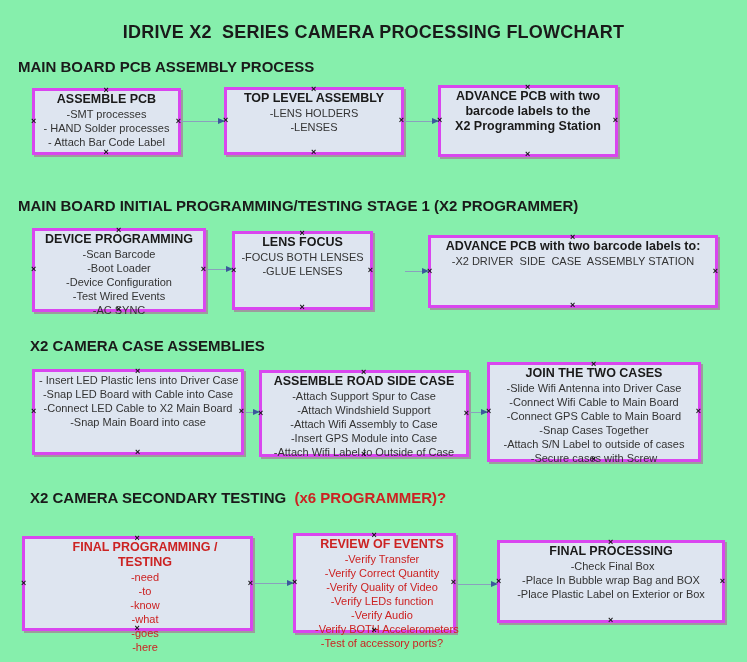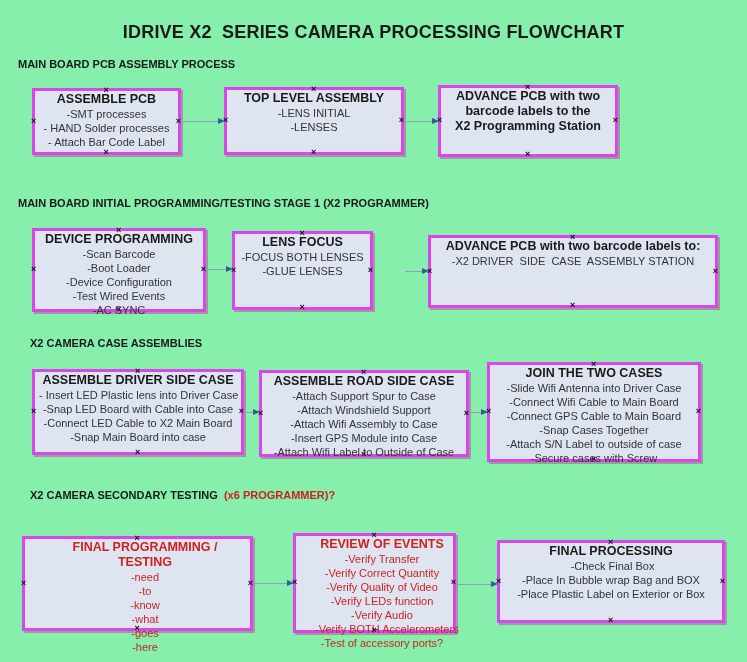--- a/index.html
+++ b/index.html
@@ -1,19 +1,19 @@
 <!DOCTYPE html>
 <html><head>
 <meta charset="utf-8">
 <style>
   html,body{margin:0;padding:0;background:#ffffff;font-family:"Liberation Sans",sans-serif;}
   .canvas{position:relative;width:747px;height:662px;background:#86efac;overflow:hidden;}
   .main-title{position:absolute;top:22px;left:0;width:100%;text-align:center;
     font-size:18px;font-weight:bold;color:#1a1a1a;white-space:pre;letter-spacing:.2px;}
-  .section-header{position:absolute;font-size:11px;font-weight:bold;color:#1a1a1a;white-space:pre;}
+  .section-header{position:absolute;font-size:15px;font-weight:bold;color:#1a1a1a;white-space:pre;}
   .box{position:absolute;box-sizing:border-box;background:#dee5f0;border:3px solid #d946ef;
     box-shadow:2px 2px 0 #9c9c9c;padding:1px 4px;text-align:center;}
   .box-title{font-size:12.5px;font-weight:bold;color:#1a1a1a;line-height:15px;white-space:pre-line;}
   .box-item{font-size:11px;color:#333333;line-height:14px;white-space:pre;}
   .box.red .box-title,.box.red .box-item{color:#cc2222;padding-left:15px;}
   .red-text{color:#cc2222;}
   .handle{position:absolute;font-size:9px;line-height:7px;color:#111111;font-weight:bold;pointer-events:none;}
   .h-t{top:-4px;left:50%;margin-left:-3px;}
   .h-b{bottom:-4px;left:50%;margin-left:-3px;}
   .h-l{left:-4px;top:50%;margin-top:-4px;}
@@ -38,21 +38,21 @@
         <div class="box-item">- Attach Bar Code Label</div>
       </div>
   <span class="handle h-t">×</span>
       <span class="handle h-b">×</span>
       <span class="handle h-l">×</span>
       <span class="handle h-r">×</span>
     </div>
   <div class="box" style="left:224px;top:87px;width:180px;height:68px">
     <div class="box-title">TOP LEVEL ASSEMBLY</div>
     <div class="box-items">
-        <div class="box-item">-LENS INITIAL</div>
+        <div class="box-item">-LENS HOLDERS</div>
         <div class="box-item">-LENSES</div>
       </div>
   <span class="handle h-t">×</span>
       <span class="handle h-b">×</span>
       <span class="handle h-l">×</span>
       <span class="handle h-r">×</span>
     </div>
   <div class="box" style="left:438px;top:85px;width:180px;height:72px">
     <div class="box-title">ADVANCE PCB with two barcode labels to the
  X2 Programming Station</div>
@@ -99,21 +99,20 @@
   <span class="handle h-t">×</span>
       <span class="handle h-b">×</span>
       <span class="handle h-l">×</span>
       <span class="handle h-r">×</span>
     </div>
   <div class="connector" style="left:207px;top:269px;width:24px"></div>
   <div class="connector" style="left:405px;top:271px;width:22px"></div>
 
   <div class="section-header" style="left:30px;top:337px">X2 CAMERA CASE ASSEMBLIES</div>
   <div class="box" style="left:32px;top:369px;width:212px;height:86px">
-    <div class="box-title">ASSEMBLE DRIVER SIDE CASE</div>
     <div class="box-items">
         <div class="box-item">- Insert LED Plastic lens into Driver Case</div>
         <div class="box-item">-Snap LED Board with Cable into Case</div>
         <div class="box-item">-Connect LED Cable to X2 Main Board</div>
         <div class="box-item">-Snap Main Board into case</div>
       </div>
   <span class="handle h-t">×</span>
       <span class="handle h-b">×</span>
       <span class="handle h-l">×</span>
       <span class="handle h-r">×</span>
@@ -132,21 +131,21 @@
       <span class="handle h-l">×</span>
       <span class="handle h-r">×</span>
     </div>
   <div class="box" style="left:487px;top:362px;width:214px;height:100px">
     <div class="box-title">JOIN THE TWO CASES</div>
     <div class="box-items">
         <div class="box-item">-Slide Wifi Antenna into Driver Case</div>
         <div class="box-item">-Connect Wifi Cable to Main Board</div>
         <div class="box-item">-Connect GPS Cable to Main Board</div>
         <div class="box-item">-Snap Cases Together</div>
-        <div class="box-item">-Attach S/N Label to outside of case</div>
+        <div class="box-item">-Attach S/N Label to outside of cases</div>
         <div class="box-item">-Secure cases with Screw</div>
       </div>
   <span class="handle h-t">×</span>
       <span class="handle h-b">×</span>
       <span class="handle h-l">×</span>
       <span class="handle h-r">×</span>
     </div>
   <div class="connector" style="left:245px;top:412px;width:13px"></div>
   <div class="connector" style="left:470px;top:412px;width:16px"></div>
 

